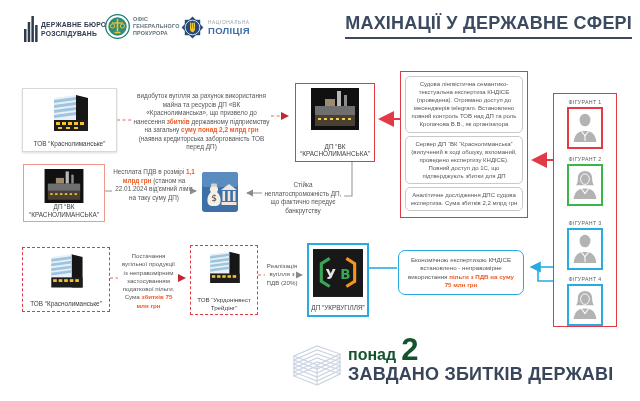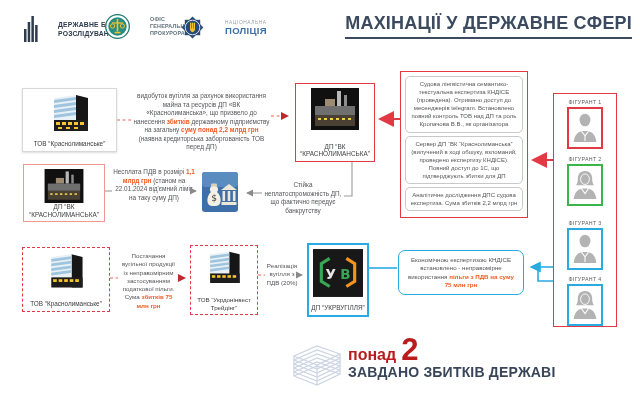--- a/index.html
+++ b/index.html
@@ -5,21 +5,21 @@
   html,body{margin:0;padding:0;background:#fff;}
   .stage{position:relative;width:640px;height:401px;background:#ffffff;overflow:hidden;
          font-family:"Liberation Sans",sans-serif;color:#55565a;}
   
   .wires{position:absolute;left:0;top:0;z-index:5;pointer-events:none;}
   .dash-salmon{stroke:#ef9a8f;stroke-width:1.3;stroke-dasharray:3,2.6;fill:none;}
   .red2{stroke:#e23a44;stroke-width:2;fill:none;}
   .gray1{stroke:#9b9b9b;stroke-width:1.1;fill:none;}
   .blue15{stroke:#29abe2;stroke-width:1.6;fill:none;}
   
-  .logo{position:absolute;display:flex;align-items:center;gap:20px;}
+  .logo{position:absolute;display:flex;align-items:center;gap:3px;}
   .logo-dbr{left:24px;top:16px;}
   .logo-gpo{left:105px;top:14px;}
   .logo-npu{left:180px;top:15px;}
   .dbr-text{font-size:6.8px;font-weight:bold;color:#2e3a4e;line-height:1.35;letter-spacing:.2px;}
   .gpo-text{font-size:5.4px;font-weight:600;color:#60707a;line-height:1.35;letter-spacing:.2px;}
   .npu-small{font-size:4.8px;color:#9aa0a6;letter-spacing:.6px;}
   .npu-big{font-size:9.5px;font-weight:bold;color:#3b6ea5;letter-spacing:.3px;}
   .title{position:absolute;right:8px;top:13px;font-size:18px;font-weight:bold;color:#3b4a5e;
          letter-spacing:.2px;border-bottom:2px solid #3b4a5e;padding-bottom:3px;white-space:nowrap;z-index:2;}
   
@@ -44,24 +44,24 @@
   
   .figpanel{position:absolute;left:553px;top:93px;width:64px;height:234px;border:1.5px solid #e23a44;
             box-sizing:border-box;z-index:2;background:#fff;}
   .fig{position:absolute;left:0;right:0;text-align:center;}
   .fig-label{font-size:5.3px;color:#5a5b5e;letter-spacing:.3px;}
   .fig-box{width:36px;height:42px;margin:2px auto 0;border:2px solid;box-sizing:border-box;
            display:flex;align-items:flex-end;justify-content:center;background:#fff;overflow:hidden;}
   .b-red{border-color:#e23a44;} .b-green{border-color:#39b54a;} .b-blue{border-color:#29abe2;}
   
   .footer-text{position:absolute;left:348px;top:336px;z-index:2;}
-  .f-line1{display:flex;align-items:baseline;color:#b91c1c;font-weight:bold;}
+  .f-line1{display:flex;align-items:baseline;color:#14532d;font-weight:bold;}
   .f-over,.f-units{font-size:16px;}
   .f-big{font-size:31px;line-height:.9;margin:0 5px;}
-  .f-line2{font-size:14px;font-weight:bold;color:#39465a;letter-spacing:.2px;margin-top:0px;}
+  .f-line2{font-size:18px;font-weight:bold;color:#39465a;letter-spacing:.2px;margin-top:0px;}
   .stack-icon{position:absolute;left:288px;top:338px;z-index:1;}
   .imgwrap{display:flex;align-items:center;justify-content:center;}
 </style>
 </head>
 <body>
 
 <div class="stage">
 
   <svg class="wires" width="640" height="401" viewBox="0 0 640 401">
     <defs>

